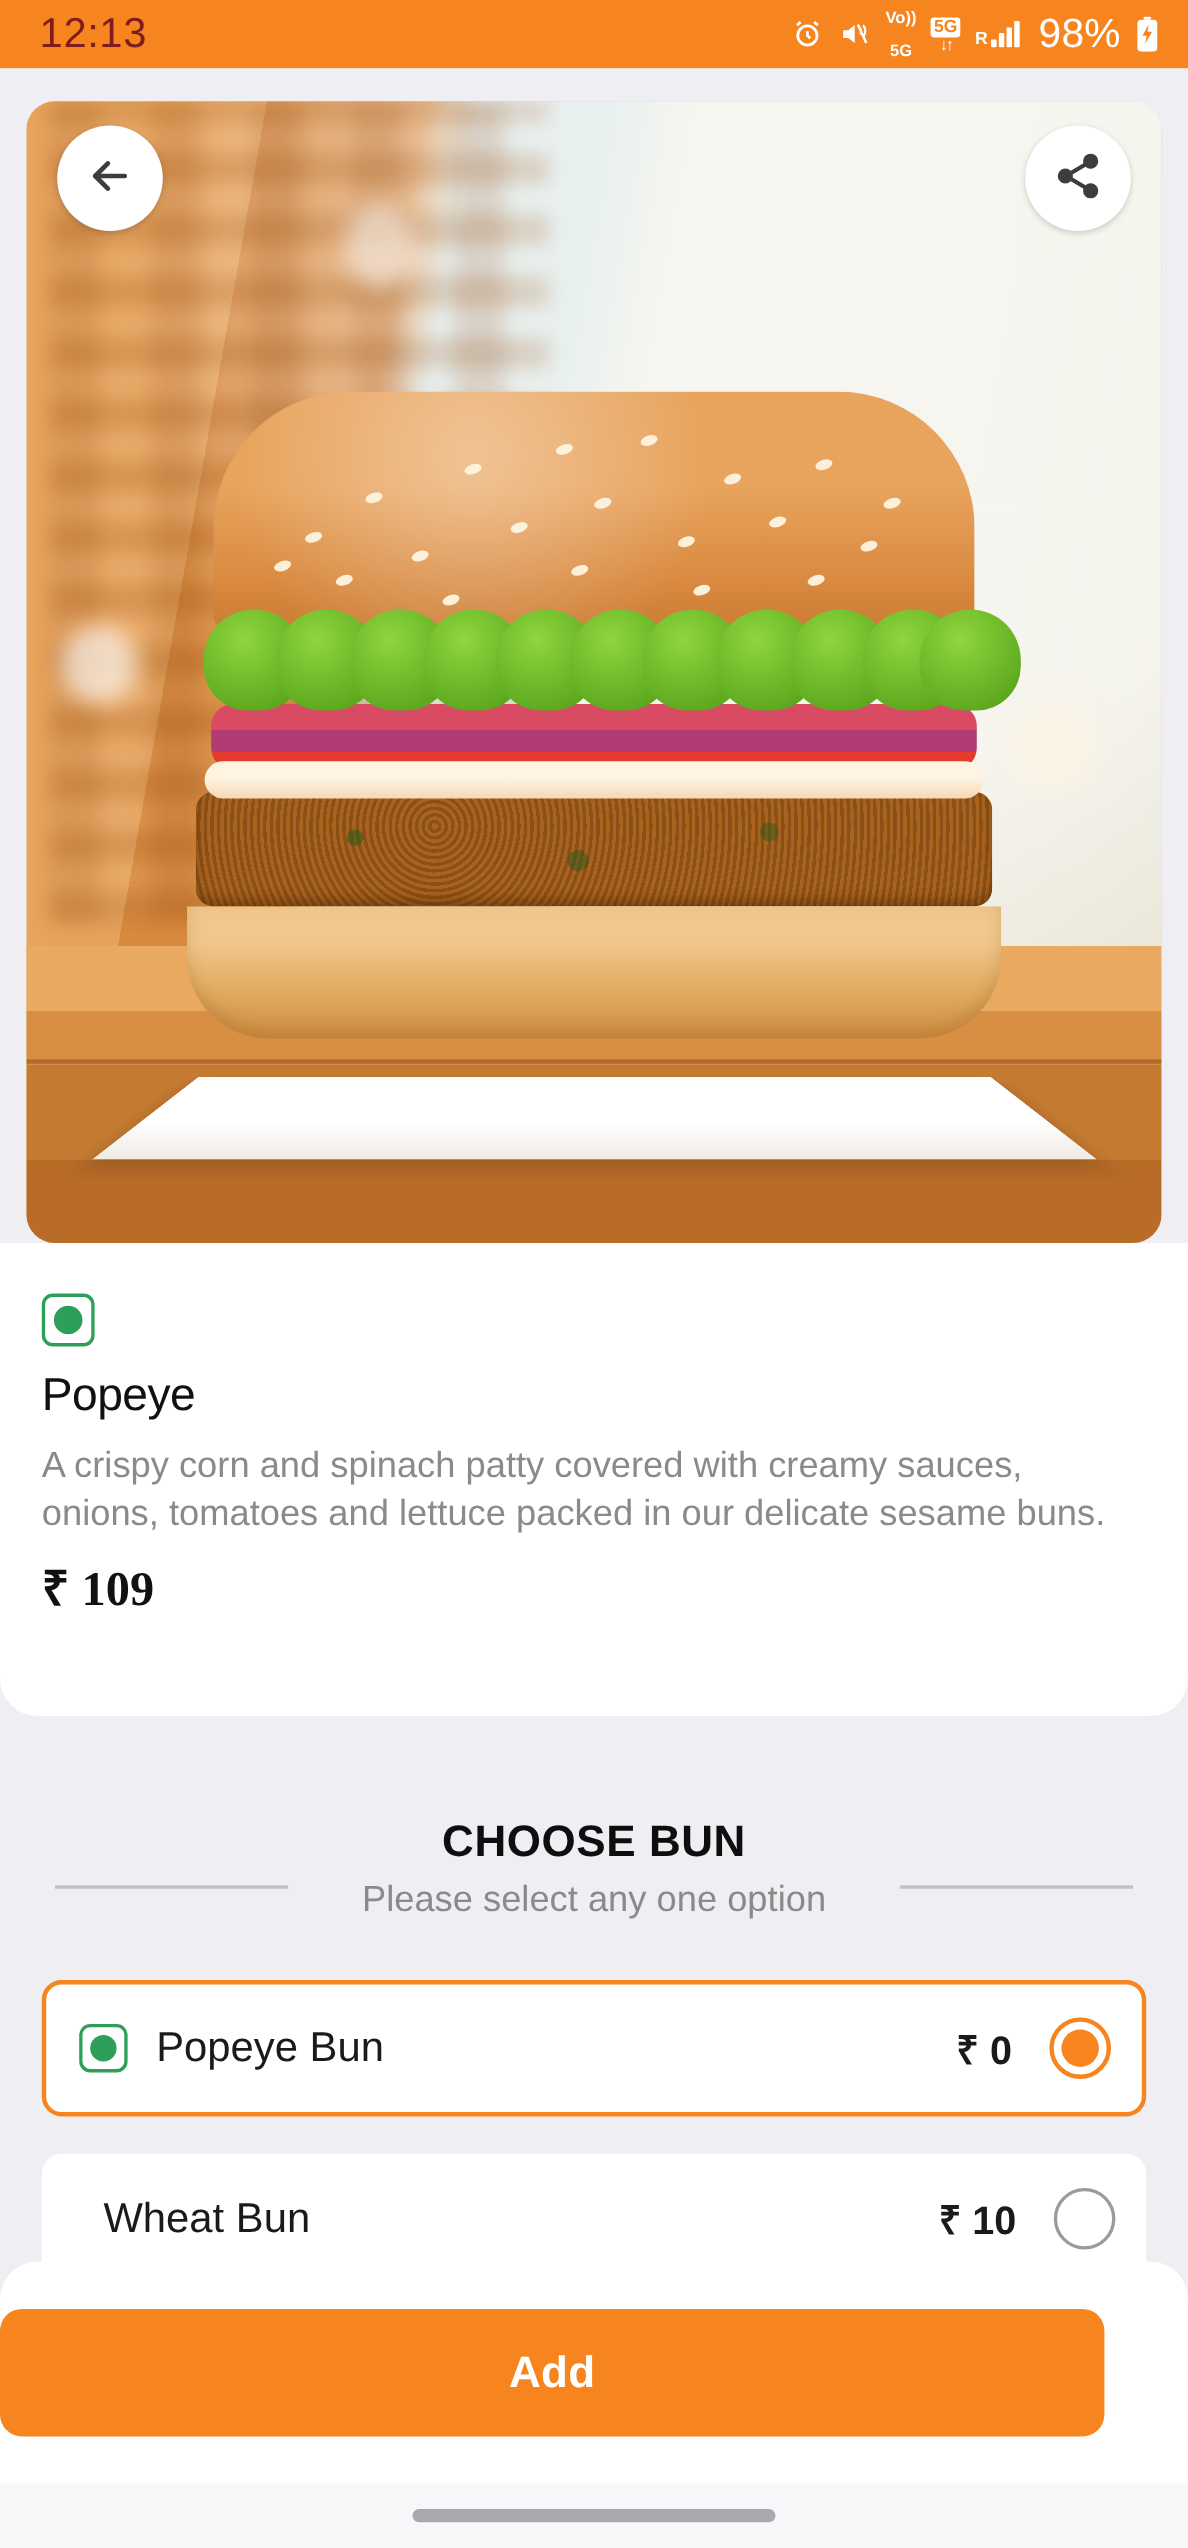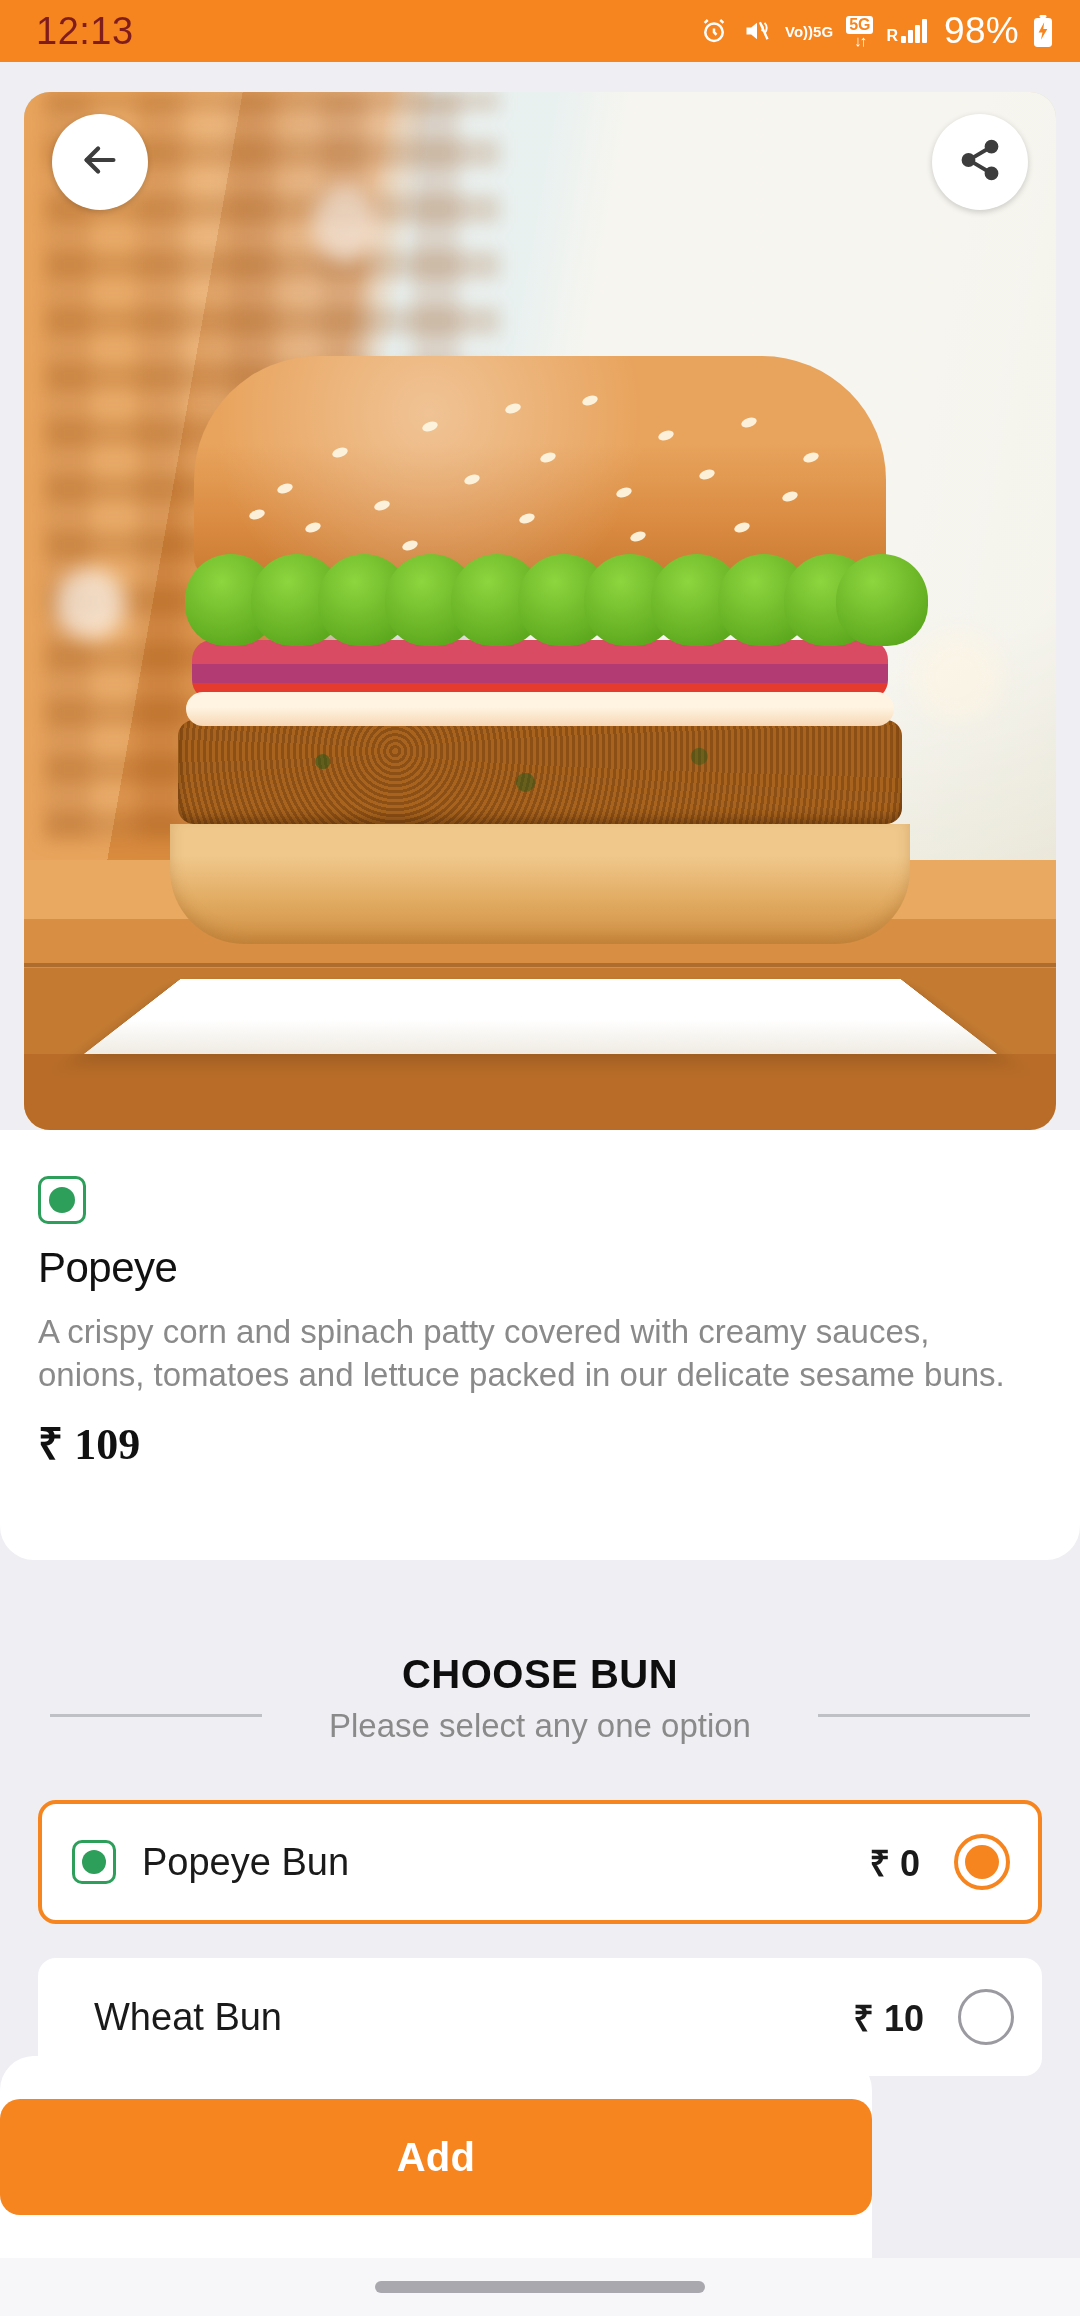--- a/index.html
+++ b/index.html
@@ -14,21 +14,21 @@
   
   .statusbar{
     position:absolute; top:0; left:0; width:1080px; height:62px;
     background:#F6851F; display:flex; align-items:center;
     justify-content:space-between; padding:0 26px 0 36px;
   }
   .sb-time{ color:#7f1d1d; font-size:38px; letter-spacing:.5px; font-weight:400; }
   .sb-icons{ display:flex; align-items:center; gap:13px; }
   .sb-ic{ display:flex; align-items:center; justify-content:center; }
   .sb-pct{ color:#fff; font-size:37px; font-weight:400; margin-left:4px; letter-spacing:.3px;}
-  .volte{ color:#fff; font-size:15px; line-height:15px; text-align:right; font-weight:700; }
+  .volte{ color:#fff; font-size:15px; line-height:15px; text-align:right; font-weight:700;flex-direction:column; }
   .fiveg-box{
     background:#fff; color:#F6851F; font-size:16px; font-weight:700;
     padding:1px 3px; border-radius:3px; line-height:16px;
   }
   .fiveg-wrap{ display:flex; flex-direction:column; align-items:center; gap:1px;}
   .arrows{ color:#fff; font-size:15px; line-height:12px; letter-spacing:-2px;}
   .roam{ color:#fff; font-size:16px; font-weight:700; line-height:14px; text-align:center;}
   .bars{ display:flex; align-items:flex-end; gap:2px; height:24px;}
   .bars i{ display:block; width:5px; background:#fff; border-radius:1px;}
   .roam-wrap{display:flex; align-items:flex-end; gap:3px;}
@@ -161,21 +161,21 @@
   .radio{
     width:56px; height:56px; border-radius:50%; flex:none;
     display:flex; align-items:center; justify-content:center;
   }
   .radio.on{ border:4px solid #F6851F; }
   .radio.on i{ width:34px; height:34px; border-radius:50%; background:#F6851F; display:block;}
   .radio.off{ border:3px solid #9A9AA0; }
 
   
   .sheet{
-    position:absolute; left:0; bottom:58px; width:872px; height:202px;
+    position:absolute; left:0; bottom:58px; width:1080px; height:202px;
     background:#fff; border-radius:34px 34px 0 0;
     display:flex; align-items:center; justify-content:flex-start;
   }
   .add-btn{
     width:1004px; height:116px; background:#F6851F; border-radius:20px;
     color:#fff; font-size:40px; font-weight:700;
     display:flex; align-items:center; justify-content:center; border:none;
     font-family:"Liberation Sans", sans-serif; letter-spacing:.3px;
   }
   .navbar{

